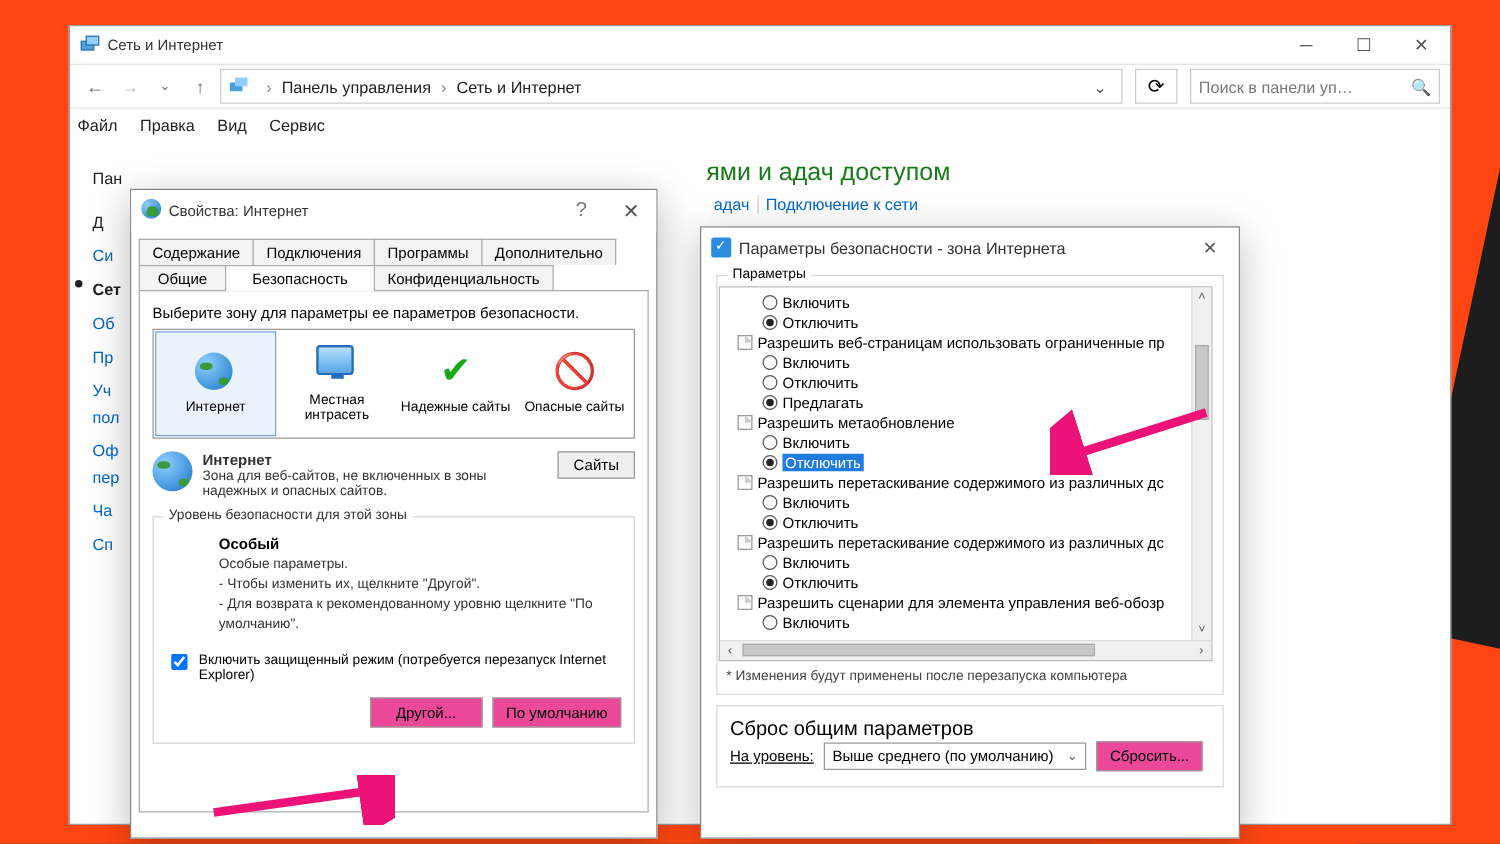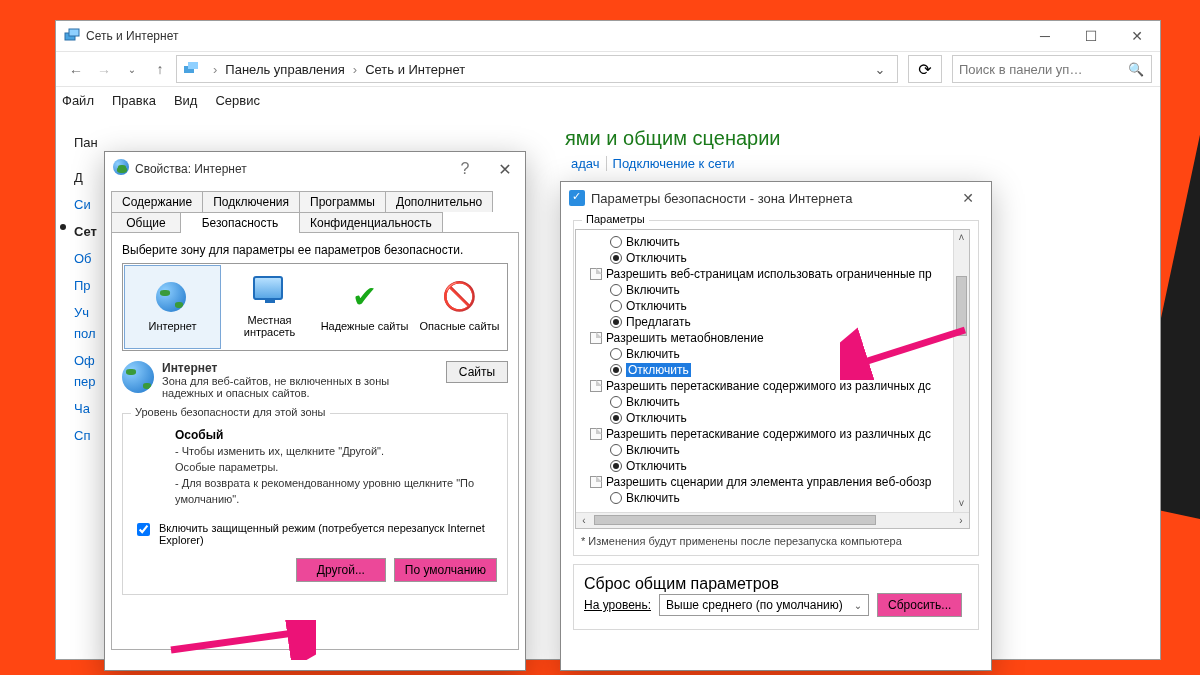--- a/index.html
+++ b/index.html
@@ -159,21 +159,21 @@
       <div class="sideitem">Об</div>
       <div class="sideitem">Пр</div>
       <div class="sideitem">Уч</div>
       <div class="sideitem" style="color:#0066cc;padding-top:0">пол</div>
       <div class="sideitem">Оф</div>
       <div class="sideitem" style="color:#0066cc;padding-top:0">пер</div>
       <div class="sideitem">Ча</div>
       <div class="sideitem">Сп</div>
     </div>
     <div style="padding-left:455px; padding-top:0;">
-      <div class="section-title">ями и общим сценарии</div>
+      <div class="section-title">ями и адач доступом</div>
       <div class="linkbar">
         <span>адач</span><span>Подключение к сети</span>
       </div>
       <div style="height:50px"></div>
       <div class="sideitem" style="color:#0066cc">бр</div>
       <div class="sideitem" style="color:#0066cc">фа</div>
     </div>
   </div>
 </div>
 
@@ -224,22 +224,22 @@
       <div class="zdtxt">
         <div class="zdtitle">Интернет</div>
         <div style="max-width:260px">Зона для веб-сайтов, не включенных в зоны надежных и опасных сайтов.</div>
       </div>
       <button class="sitesbtn">Сайты</button>
     </div>
     <div class="group">
       <span class="glabel">Уровень безопасности для этой зоны</span>
       <div class="level-title">Особый</div>
       <div class="level-lines">
+        <div>Особые параметры.</div>
         <div>- Чтобы изменить их, щелкните "Другой".</div>
-        <div>Особые параметры.</div>
         <div>- Для возврата к рекомендованному уровню щелкните "По умолчанию".</div>
       </div>
       <div class="prot">
         <input type="checkbox" checked="" style="">
         <span>Включить защищенный режим (потребуется перезапуск Internet Explorer)</span>
       </div>
       <div class="btnrow">
         <button class="stdbtn">Другой...</button>
         <button class="stdbtn">По умолчанию</button>
       </div>

